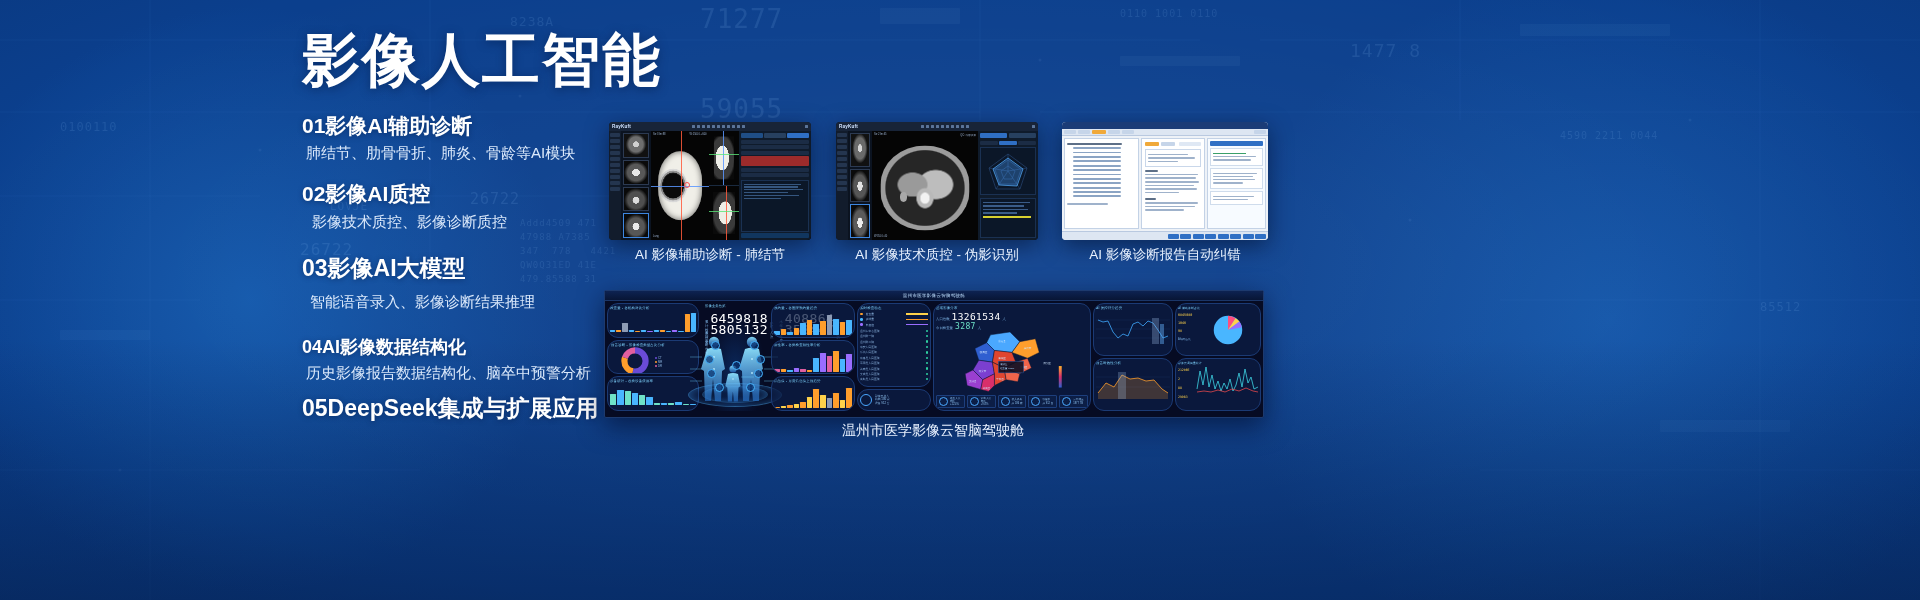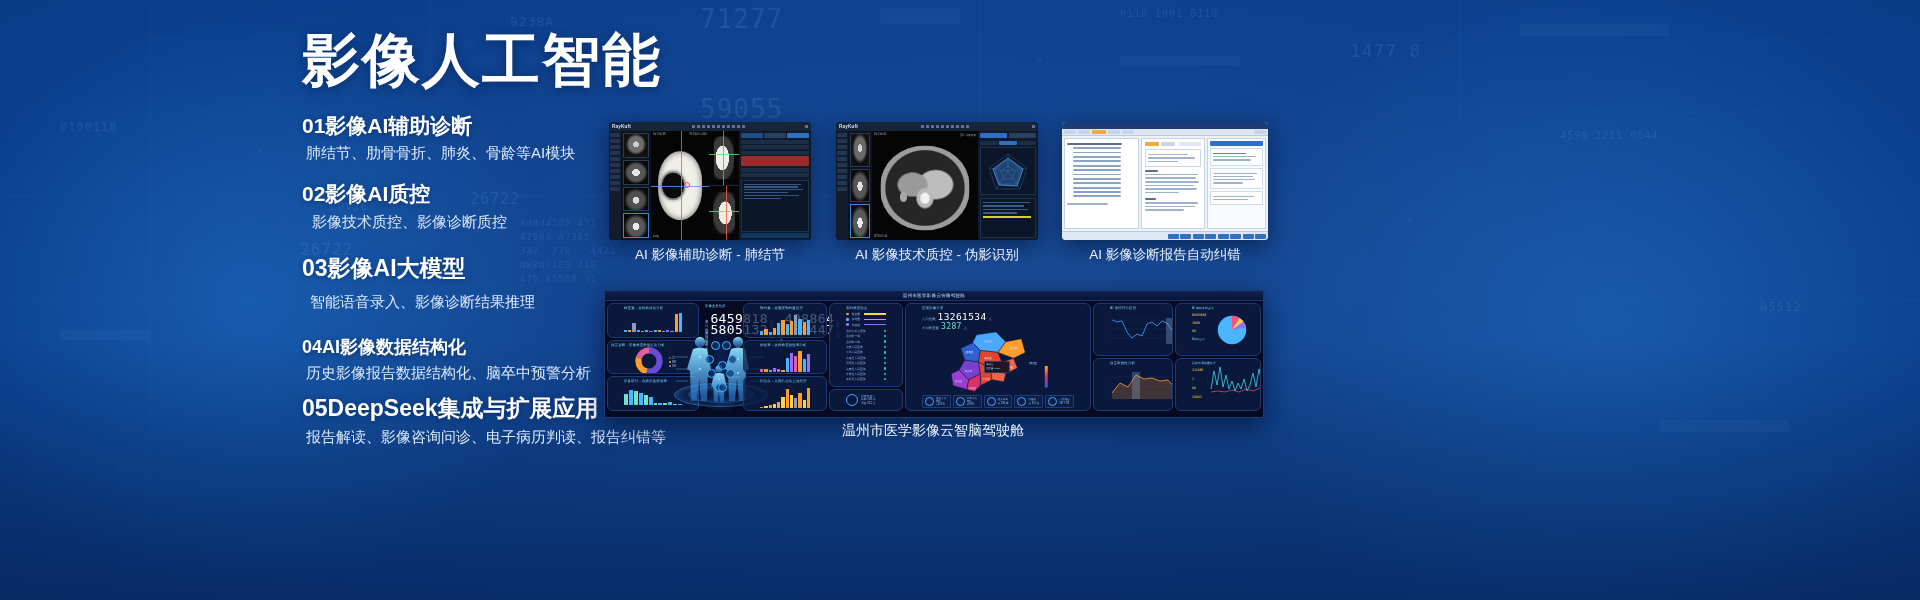--- a/index.html
+++ b/index.html
@@ -160,22 +160,22 @@
     overflow:hidden;
   }
   #dash .dhead{
     height:9px;background:linear-gradient(180deg,#0d2352,#081535);
     color:#bfe0ff;font-size:4.4px;text-align:center;line-height:9px;letter-spacing:.4px;
     border-bottom:1px solid #1b3668;
   }
   #dash .dbody{display:flex;height:108px;gap:2px;padding:2px;}
   .dcol{display:flex;flex-direction:column;gap:2px;}
   .card{
-    background:rgba(12,30,70,.75);border:1px solid #1b3a74;border-radius:6px;
-    padding:2px 16px;position:relative;overflow:hidden;
+    background:rgba(12,30,70,.75);border:1px solid #1b3a74;border-radius:11px;
+    padding:2px 2px;position:relative;overflow:hidden;
   }
   .card .ct-t{color:#7fd4ff;font-size:3.4px;white-space:nowrap;letter-spacing:.2px;}
   .bars{display:flex;align-items:flex-end;gap:1px;height:100%;}
   .bars i{display:block;flex:1;border-radius:.4px;}
   .spark{display:block;}
   .center-panel{flex:1;position:relative;background:radial-gradient(ellipse at 50% 62%, rgba(20,90,190,.35), rgba(4,10,32,0) 62%);}
   .num-big{font-family:"DejaVu Sans Mono","Liberation Mono",monospace;color:#ffffff;font-size:13px;letter-spacing:.4px;}
   .num-lbl{color:#7fb6e8;font-size:3.4px;}
   .human{
     position:absolute;left:50%;bottom:6px;transform:translateX(-50%);
@@ -276,21 +276,20 @@
     <div class="feat-d" style="margin-top:8px">智能语音录入、影像诊断结果推理</div>
   </div>
 
   <div class="feat f4">
     <div class="feat-h">04AI影像数据结构化</div>
     <div class="feat-d">历史影像报告数据结构化、脑卒中预警分析</div>
   </div>
 
   <div class="feat f5">
     <div class="feat-h">05DeepSeek集成与扩展应用</div>
-    <div class="feat-d">报告解读、影像咨询问诊、电子病历判读、报告纠错等</div>
   </div>
 </div>
 
 <div class="shot pacs" style="left:609px;top:122px;width:202px;height:118px;">
   <div class="tbar">
     <span class="logo">RayKuft</span>
     <span style="flex:1"></span>
     <i class="ic"></i>
     <i class="ic"></i>
     <i class="ic"></i>

